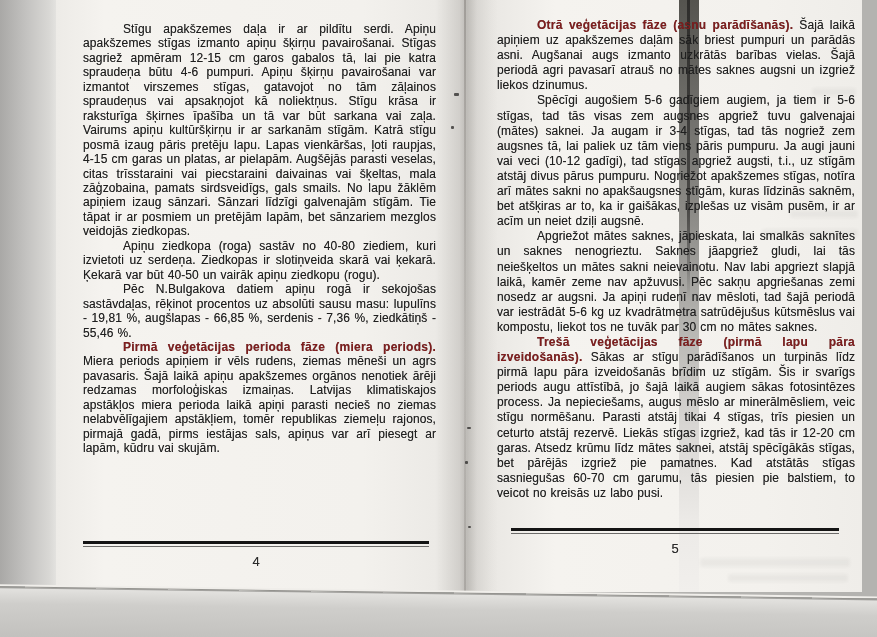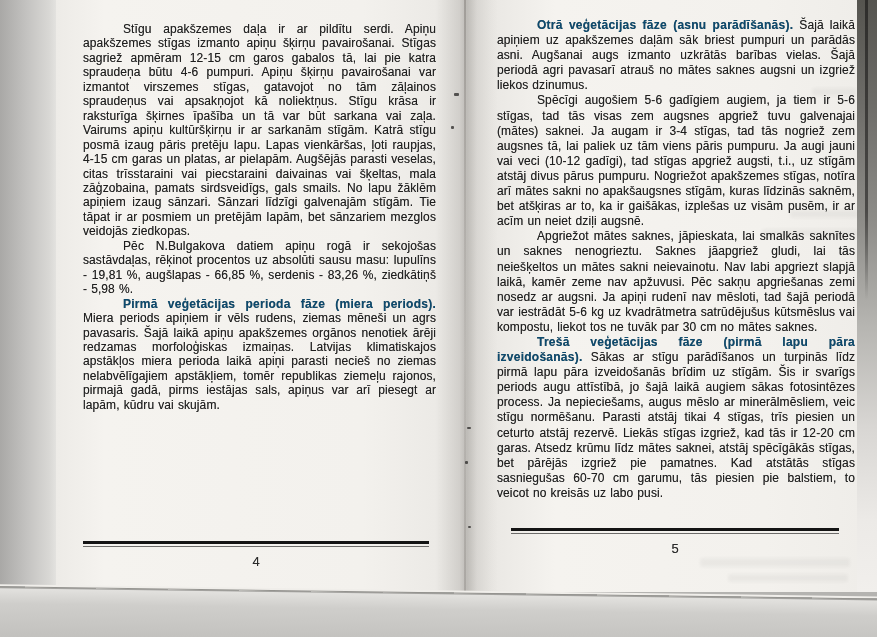--- a/index.html
+++ b/index.html
@@ -1,21 +1,21 @@
 <!DOCTYPE html>
 <html><head>
 <meta charset="utf-8">
 <style>
   html,body{margin:0;padding:0;}
   body{
     width:877px;height:637px;overflow:hidden;position:relative;
     background:#b4b3b0;
     font-family:"Liberation Sans", sans-serif;
   }
-  .scan{position:absolute;inset:0;width:877px;height:637px;}
+  .scan{position:absolute;inset:0;width:699px;height:637px;}
 
   
   .bg-left{
     position:absolute;left:0;top:0;width:58px;height:637px;
     background:linear-gradient(to right,#a9a8a6 0%,#c3c2c0 45%,#d9d8d5 85%,#e6e5e2 100%);
   }
 
   
   .paper{
     position:absolute;left:56px;top:0;width:806px;height:592px;
@@ -56,21 +56,21 @@
     box-shadow:0 -2px 0 #f0eeea, 0 24px 0 -23px #a3a29f inset;
   }
 
   
   .col{position:absolute;color:#1f1f1f;font-size:12px;text-align:justify;
        word-spacing:0.05em;letter-spacing:0.1px;
        text-shadow:0 0 0.6px rgba(25,25,25,0.55);}
   .col-left{left:83px;top:22px;width:353px;line-height:14.45px;}
   .col-right{left:497px;top:18px;width:358px;line-height:15.1px;}
   .col p{margin:0;text-indent:40px;}
-  .col p b{letter-spacing:0.25px;color:#0c4a6e;}
+  .col p b{letter-spacing:0.25px;color:#7f1d1d;}
 
   
   .rule{position:absolute;height:7px;
     background:linear-gradient(to bottom,#141414 0,#141414 3px,
       rgba(0,0,0,0) 3px,rgba(0,0,0,0) 5px,#6d6c6a 5px,#6d6c6a 6px,rgba(0,0,0,0) 6px);}
   .rule-left{left:83px;top:541px;width:346px;}
   .rule-right{left:511px;top:528px;width:328px;}
   .pagenum{position:absolute;font-size:13px;color:#2a2a2a;text-align:center;
     text-shadow:0 0 0.6px rgba(25,25,25,0.5);}
   .pagenum-left{left:83px;top:554px;width:346px;}
@@ -99,21 +99,22 @@
 
   <div class="bg-left"></div>
   <div class="paper"></div>
   <div class="gutter"></div>
   <div class="crease-line"></div>
   <div class="edge-right"></div>
   <div class="edge-right-line"></div>
 
   <div class="col col-left">
     <p>Stīgu apakšzemes daļa ir ar pildītu serdi. Apiņu apakšzemes stīgas izmanto apiņu šķirņu pavairošanai. Stīgas sagriež apmēram 12-15 cm garos gabalos tā, lai pie katra spraudeņa būtu 4-6 pumpuri. Apiņu šķirņu pavairošanai var izmantot virszemes stīgas, gatavojot no tām zāļainos spraudeņus vai apsakņojot kā noliektņus. Stīgu krāsa ir raksturīga šķirnes īpašība un tā var būt sarkana vai zaļa. Vairums apiņu kultūršķirņu ir ar sarkanām stīgām. Katrā stīgu posmā izaug pāris pretēju lapu. Lapas vienkāršas, ļoti raupjas, 4-15 cm garas un platas, ar pielapām. Augšējās parasti veselas, citas trīsstaraini vai piecstaraini daivainas vai šķeltas, mala zāģzobaina, pamats sirdsveidīgs, gals smails. No lapu žāklēm apiņiem izaug sānzari. Sānzari līdzīgi galvenajām stīgām. Tie tāpat ir ar posmiem un pretējām lapām, bet sānzariem mezglos veidojās ziedkopas.</p>
-    <p>Pēc N.Bulgakova datiem apiņu rogā ir sekojošas sastāvdaļas, rēķinot procentos uz absolūti sausu masu: lupulīns - 19,81 %, augšlapas - 66,85 %, serdenis - 83,26 %, ziedkātiņš - 5,98 %.</p>
+    <p>Apiņu ziedkopa (roga) sastāv no 40-80 ziediem, kuri izvietoti uz serdeņa. Ziedkopas ir slotiņveida skarā vai ķekarā. Ķekarā var būt 40-50 un vairāk apiņu ziedkopu (rogu).</p>
+    <p>Pēc N.Bulgakova datiem apiņu rogā ir sekojošas sastāvdaļas, rēķinot procentos uz absolūti sausu masu: lupulīns - 19,81 %, augšlapas - 66,85 %, serdenis - 7,36 %, ziedkātiņš - 55,46 %.</p>
     <p><b>Pirmā veģetācijas perioda fāze (miera periods).</b><span> Miera periods apiņiem ir vēls rudens, ziemas mēneši un agrs pavasaris. Šajā laikā apiņu apakšzemes orgānos nenotiek ārēji redzamas morfoloģiskas izmaiņas. Latvijas klimatiskajos apstākļos miera perioda laikā apiņi parasti necieš no ziemas nelabvēlīgajiem apstākļiem, tomēr republikas ziemeļu rajonos, pirmajā gadā, pirms iestājas sals, apiņus var arī piesegt ar lapām, kūdru vai skujām.</span></p>
   </div>
   <div class="rule rule-left"></div>
   <div class="pagenum pagenum-left">4</div>
 
   <div class="col col-right">
     <p><b>Otrā veģetācijas fāze (asnu parādīšanās).</b><span> Šajā laikā apiņiem uz apakšzemes daļām sāk briest pumpuri un parādās asni. Augšanai augs izmanto uzkrātās barības vielas. Šajā periodā agri pavasarī atrauš no mātes saknes augsni un izgriež liekos dzinumus.</span></p>
     <p>Spēcīgi augošiem 5-6 gadīgiem augiem, ja tiem ir 5-6 stīgas, tad tās visas zem augsnes apgriež tuvu galvenajai (mātes) saknei. Ja augam ir 3-4 stīgas, tad tās nogriež zem augsnes tā, lai paliek uz tām viens pāris pumpuru. Ja augi jauni vai veci (10-12 gadīgi), tad stīgas apgriež augsti, t.i., uz stīgām atstāj divus pārus pumpuru. Nogriežot apakšzemes stīgas, notīra arī mātes sakni no apakšaugsnes stīgām, kuras līdzinās saknēm, bet atšķiras ar to, ka ir gaišākas, izplešas uz visām pusēm, ir ar acīm un neiet dziļi augsnē.</p>
     <p>Apgriežot mātes saknes, jāpieskata, lai smalkās saknītes un saknes nenogrieztu. Saknes jāapgriež gludi, lai tās neiešķeltos un mātes sakni neievainotu. Nav labi apgriezt slapjā laikā, kamēr zeme nav apžuvusi. Pēc sakņu apgriešanas zemi nosedz ar augsni. Ja apiņi rudenī nav mēsloti, tad šajā periodā var iestrādāt 5-6 kg uz kvadrātmetra satrūdējušus kūtsmēslus vai kompostu, liekot tos ne tuvāk par 30 cm no mātes saknes.</p>
     <p><b>Trešā veģetācijas fāze (pirmā lapu pāra izveidošanās).</b><span> Sākas ar stīgu parādīšanos un turpinās līdz pirmā lapu pāra izveidošanās brīdim uz stīgām. Šis ir svarīgs periods augu attīstībā, jo šajā laikā augiem sākas fotosintēzes process. Ja nepieciešams, augus mēslo ar minerālmēsliem, veic stīgu normēšanu. Parasti atstāj tikai 4 stīgas, trīs piesien un ceturto atstāj rezervē. Liekās stīgas izgriež, kad tās ir 12-20 cm garas. Atsedz krūmu līdz mātes saknei, atstāj spēcīgākās stīgas, bet pārējās izgriež pie pamatnes. Kad atstātās stīgas sasniegušas 60-70 cm garumu, tās piesien pie balstiem, to veicot no kreisās uz labo pusi.</span></p>

